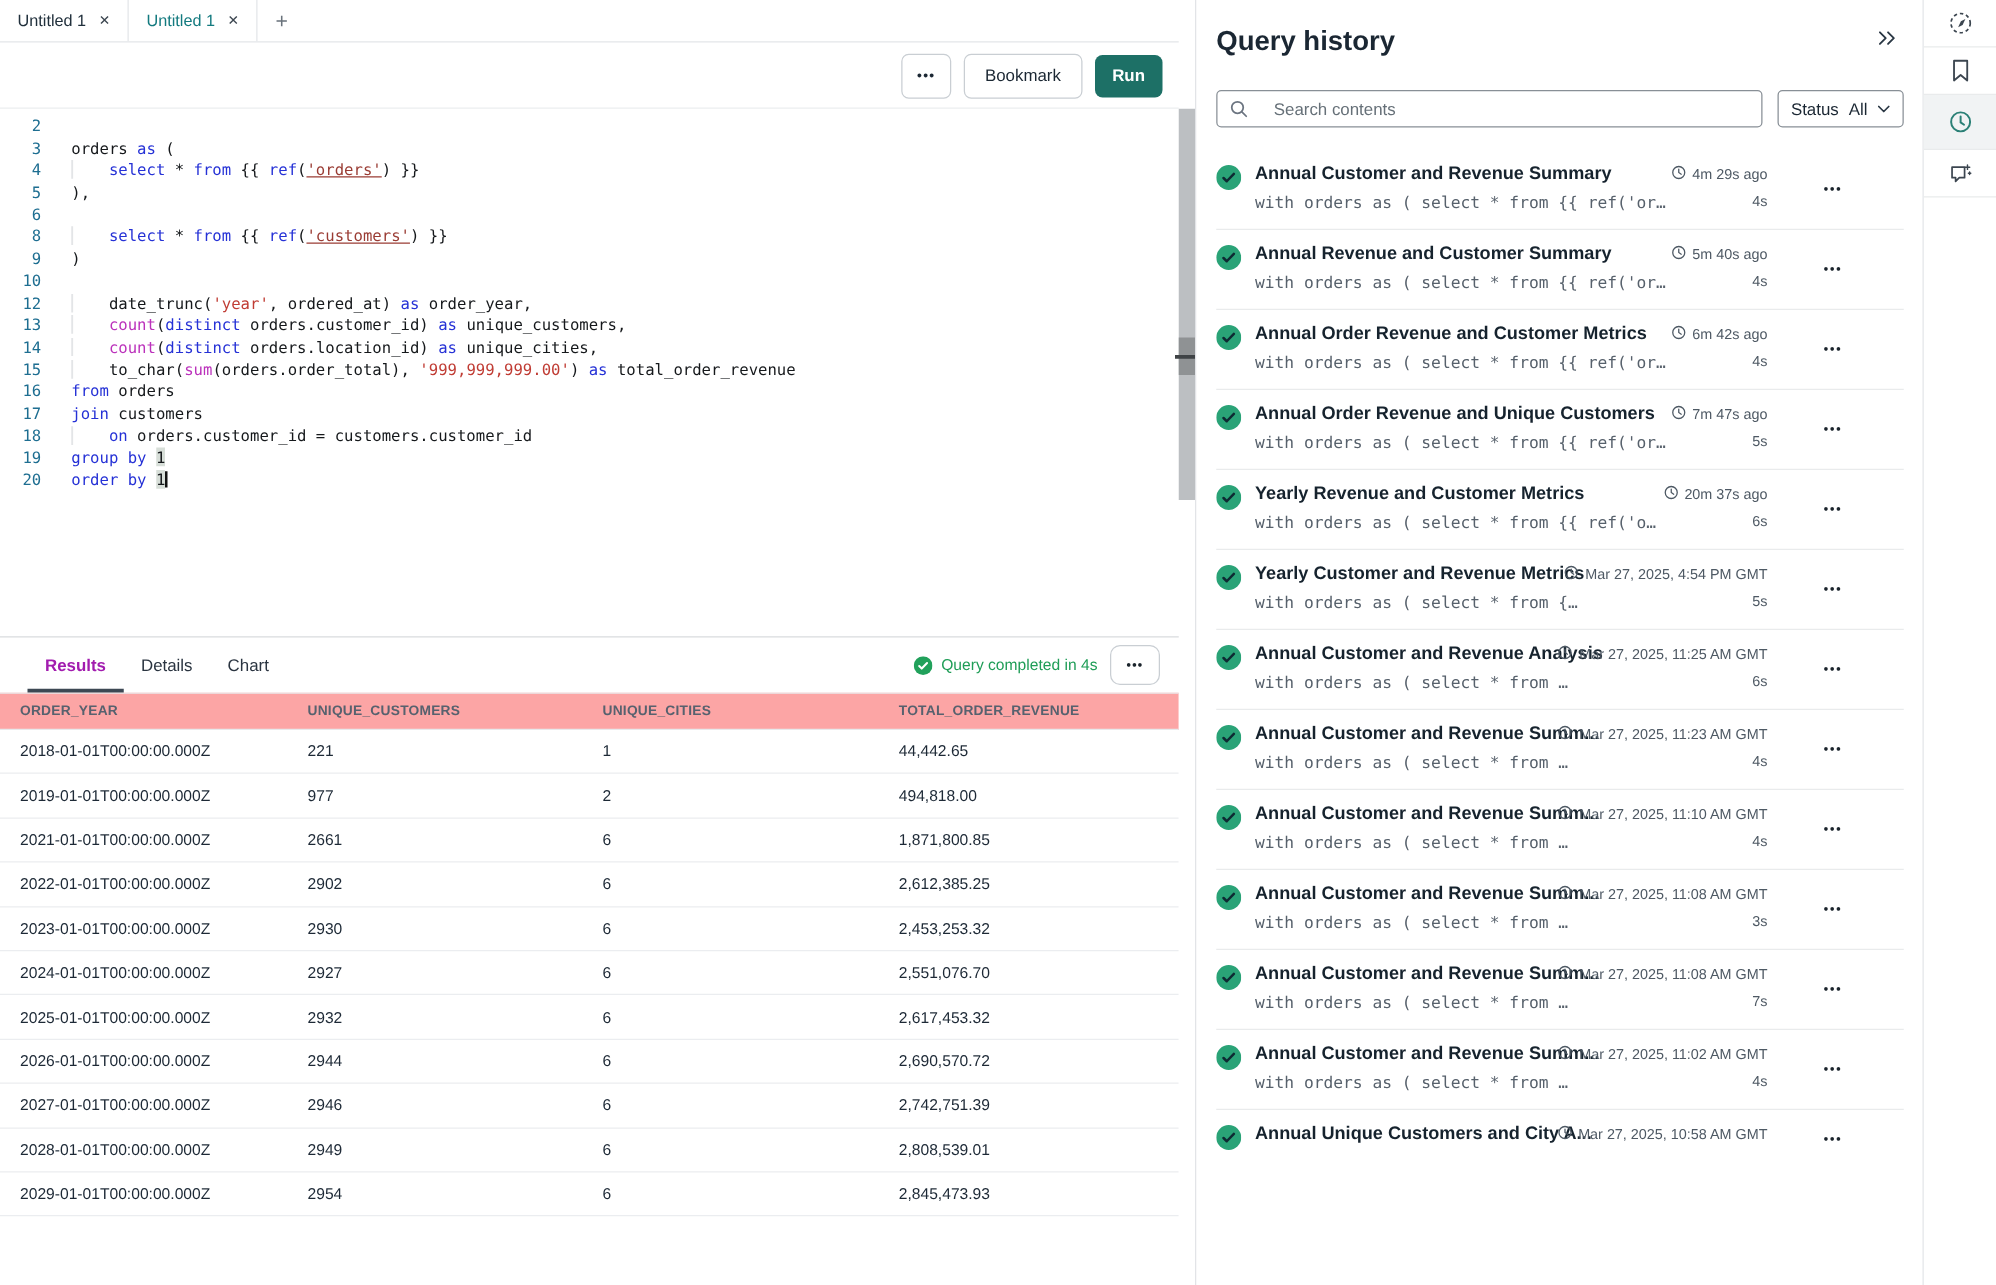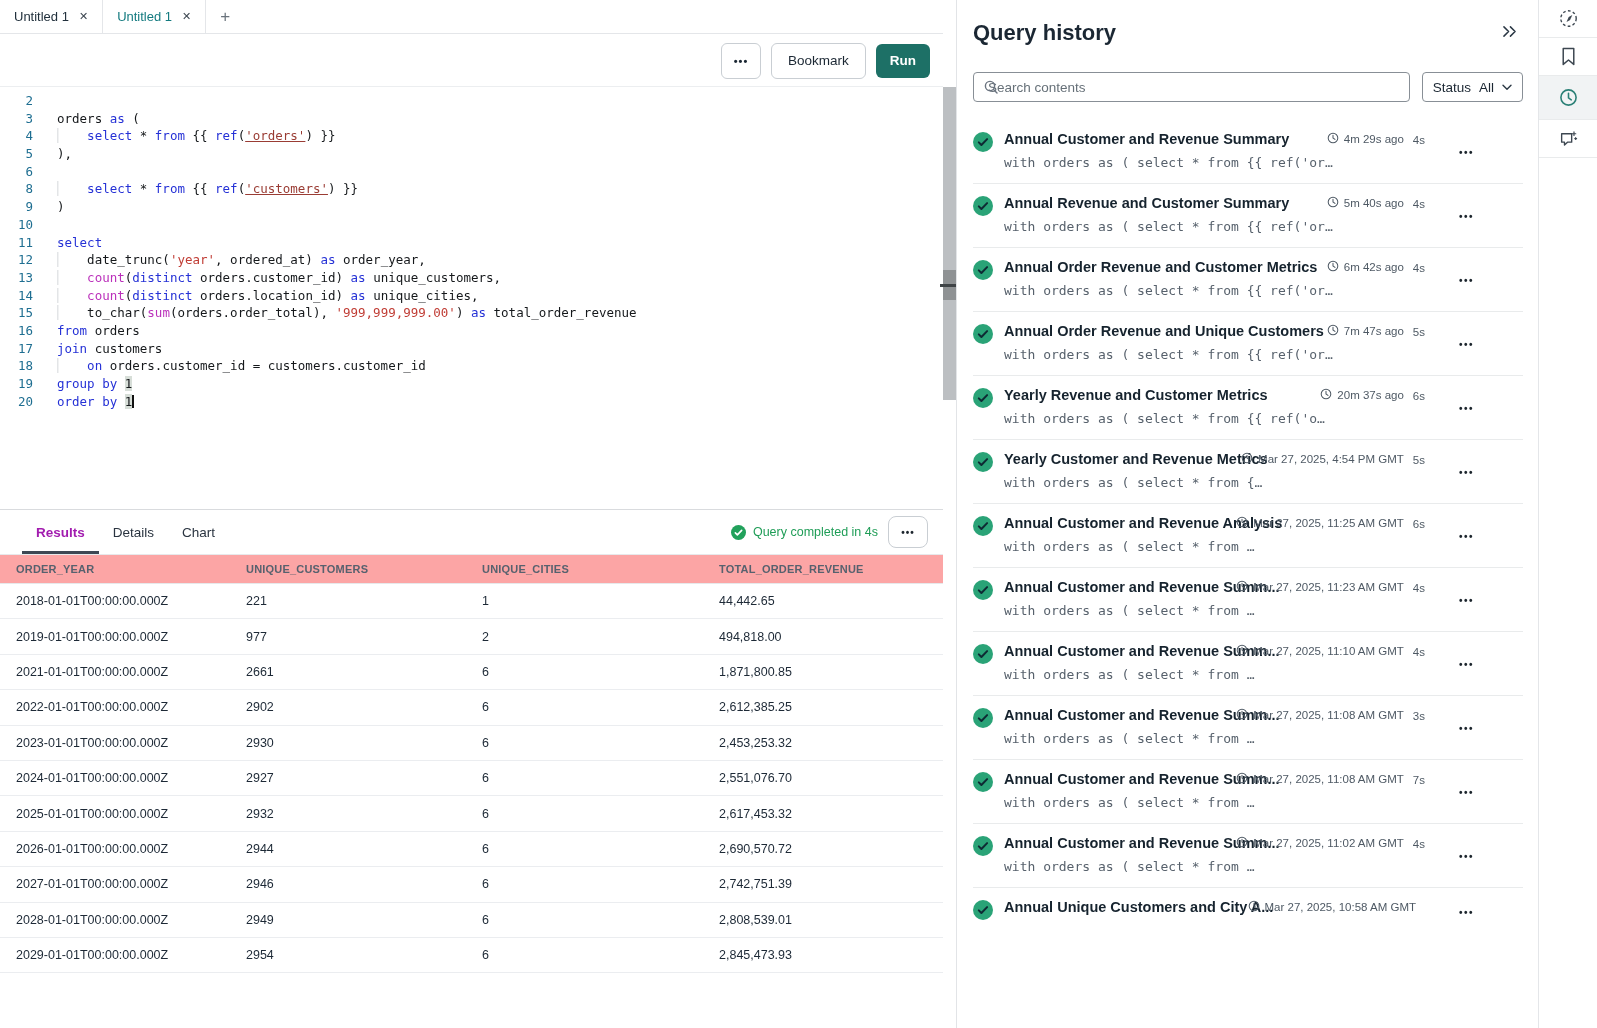--- a/index.html
+++ b/index.html
@@ -60,34 +60,34 @@
   .rtable{overflow:hidden;height:447px;}
 
   
   .history{position:absolute;left:956px;top:0;width:582px;height:1028px;border-left:1px solid #e2e4e7;overflow:hidden;}
   .hp-title{padding:20px 0 0 16px;font-size:22px;font-weight:600;color:#1b2733;}
   .collapse{position:absolute;right:22px;top:24px;cursor:pointer;}
   .hp-controls{display:flex;gap:12px;margin:26px 16px 0 16px;}
   .search{position:relative;flex:1;}
   .search svg{position:absolute;left:10px;top:7px;}
   .search input{width:100%;height:30px;box-sizing:border-box;border:1px solid #888f96;border-radius:4px;
-    padding:0 10px 0 14px;font-size:13.5px;color:#1b2733;font-family:"Liberation Sans",sans-serif;outline:none;}
+    padding:0 10px 0 45px;font-size:13.5px;color:#1b2733;font-family:"Liberation Sans",sans-serif;outline:none;}
   .search input::placeholder{color:#667078;}
   .status-btn{height:30px;border:1px solid #888f96;border-radius:4px;background:#fff;display:flex;
     align-items:center;gap:8px;padding:0 10px;font-size:13.5px;color:#1b2733;cursor:pointer;white-space:nowrap;}
   .hp-list{margin-top:18px;padding:0 16px;}
   .hitem{position:relative;display:flex;align-items:flex-start;gap:11px;padding:11px 98px 13px 0;
     border-bottom:1px solid #e9ebec;cursor:pointer;}
   .hitem:last-child{border-bottom:none;}
   .hcheck{margin-top:1px;flex:0 0 20px;height:20px;}
   .hmain{min-width:0;}
   .htitle{font-size:14.5px;font-weight:700;color:#16232e;white-space:nowrap;}
   .hsub{margin-top:8px;font-family:"DejaVu Sans Mono",monospace;font-size:13px;color:#57616c;white-space:pre;}
-  .hmeta{margin-left:auto;display:flex;flex-direction:row;align-items:flex-end;gap:9px;
-    position:absolute;right:98px;top:12px;}
+  .hmeta{margin-left:auto;display:flex;flex-direction:column;align-items:flex-end;gap:9px;
+    position:absolute;right:109px;top:12px;}
   .htime{display:flex;align-items:center;gap:5px;font-size:11.5px;color:#4e5964;white-space:nowrap;}
   .hdur{font-size:11.5px;color:#4e5964;}
   .hdots{position:absolute;right:49px;top:50%;transform:translateY(-50%);font-weight:700;
     letter-spacing:1.5px;font-size:10px;color:#1b242c;cursor:pointer;}
 
   
   .rail{position:absolute;left:1538px;top:0;width:59px;height:1028px;border-left:1px solid #e4e6e9;background:#fff;}
   .rail-cell{height:37px;display:flex;align-items:center;justify-content:center;border-bottom:1px solid #e9ebec;cursor:pointer;}
   .rail-cell.active{background:#f1f3f4;height:43px;}
 </style>
@@ -117,21 +117,20 @@
 
     <div class="editor" id="code-lines">
         <div class="cm-line"><span class="ln">2</span><span class="cd"></span></div>
         <div class="cm-line"><span class="ln">3</span><span class="cd"><span class="tk-d">orders </span><span class="tk-k">as</span><span class="tk-d"> (</span></span></div>
         <div class="cm-line"><span class="ln">4</span><span class="cd"><span class="tk-i">    </span><span class="tk-k">select</span><span class="tk-d"> * </span><span class="tk-k">from</span><span class="tk-d"> {{ </span><span class="tk-k">ref</span><span class="tk-d">(</span><span class="tk-r">'orders'</span><span class="tk-d">) }}</span></span></div>
         <div class="cm-line"><span class="ln">5</span><span class="cd"><span class="tk-d">),</span></span></div>
         <div class="cm-line"><span class="ln">6</span><span class="cd"></span></div>
         <div class="cm-line"><span class="ln">8</span><span class="cd"><span class="tk-i">    </span><span class="tk-k">select</span><span class="tk-d"> * </span><span class="tk-k">from</span><span class="tk-d"> {{ </span><span class="tk-k">ref</span><span class="tk-d">(</span><span class="tk-r">'customers'</span><span class="tk-d">) }}</span></span></div>
         <div class="cm-line"><span class="ln">9</span><span class="cd"><span class="tk-d">)</span></span></div>
         <div class="cm-line"><span class="ln">10</span><span class="cd"></span></div>
-        <div class="cm-line"><span class="ln">11</span><span class="cd"><span class="tk-k">select</span></span></div>
         <div class="cm-line"><span class="ln">12</span><span class="cd"><span class="tk-i">    </span><span class="tk-d">date_trunc(</span><span class="tk-s">'year'</span><span class="tk-d">, ordered_at) </span><span class="tk-k">as</span><span class="tk-d"> order_year,</span></span></div>
         <div class="cm-line"><span class="ln">13</span><span class="cd"><span class="tk-i">    </span><span class="tk-f">count</span><span class="tk-d">(</span><span class="tk-k">distinct</span><span class="tk-d"> orders.customer_id) </span><span class="tk-k">as</span><span class="tk-d"> unique_customers,</span></span></div>
         <div class="cm-line"><span class="ln">14</span><span class="cd"><span class="tk-i">    </span><span class="tk-f">count</span><span class="tk-d">(</span><span class="tk-k">distinct</span><span class="tk-d"> orders.location_id) </span><span class="tk-k">as</span><span class="tk-d"> unique_cities,</span></span></div>
         <div class="cm-line"><span class="ln">15</span><span class="cd"><span class="tk-i">    </span><span class="tk-d">to_char(</span><span class="tk-f">sum</span><span class="tk-d">(orders.order_total), </span><span class="tk-s">'999,999,999.00'</span><span class="tk-d">) </span><span class="tk-k">as</span><span class="tk-d"> total_order_revenue</span></span></div>
         <div class="cm-line"><span class="ln">16</span><span class="cd"><span class="tk-k">from</span><span class="tk-d"> orders</span></span></div>
         <div class="cm-line"><span class="ln">17</span><span class="cd"><span class="tk-k">join</span><span class="tk-d"> customers</span></span></div>
         <div class="cm-line"><span class="ln">18</span><span class="cd"><span class="tk-i">    </span><span class="tk-k">on</span><span class="tk-d"> orders.customer_id = customers.customer_id</span></span></div>
         <div class="cm-line"><span class="ln">19</span><span class="cd"><span class="tk-k">group by</span><span class="tk-d"> </span><span class="tk-h">1</span></span></div>
         <div class="cm-line"><span class="ln">20</span><span class="cd"><span class="tk-k">order by</span><span class="tk-d"> </span><span class="tk-h">1</span><span class="cursor"></span></span></div>
       </div>

